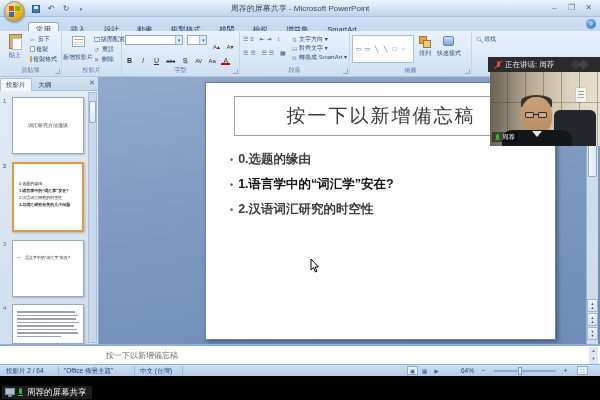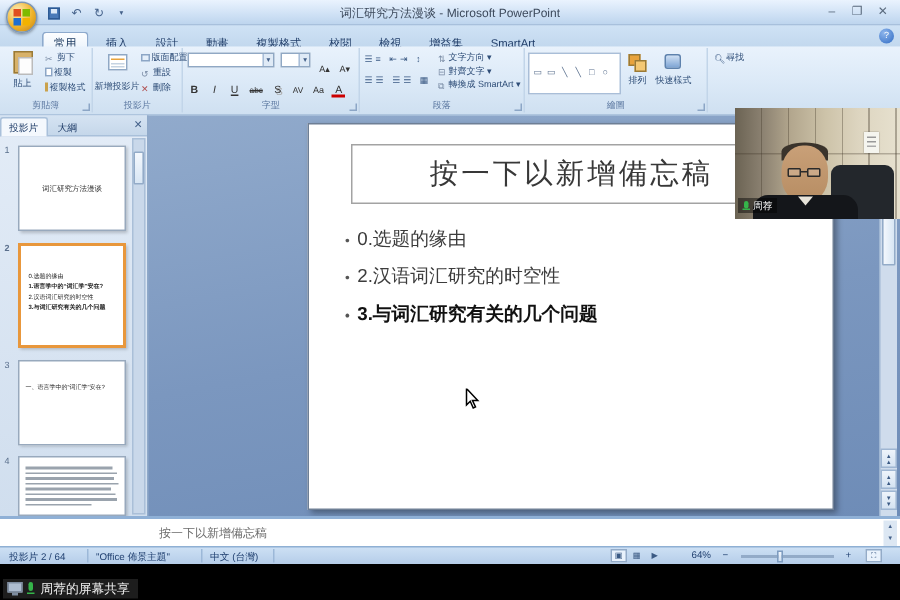--- a/index.html
+++ b/index.html
@@ -99,21 +99,21 @@
     border:1px solid #aabfd8; }
   .pthumb { position:absolute; left:0px; top:8px; width:7px; height:22px; background:linear-gradient(#f4f8fd,#d8e6f4); border:1px solid #93abc8; border-radius:1px; }
 
   
   .slide { position:absolute; left:205px; top:5px; width:351px; height:258px; background:#fff;
     border:1px solid #6e7f95; box-shadow:2px 2px 4px rgba(0,0,0,.35); }
   .titleph { position:absolute; left:28px; top:13px; width:294px; height:40px;
     border:1px solid #a3a3a3; display:flex; align-items:center; justify-content:center;
     font-size:19px; color:#383838; letter-spacing:2px; }
   .bullets { position:absolute; left:24px; top:64px; font-size:12.5px; color:#3c3c3c; }
-  .bl { height:25px; line-height:25px; white-space:nowrap; }
+  .bl { height:25px; line-height:25px; white-space:nowrap;font-weight:bold; }
   .bl .dot { font-size:9px; margin-right:5px; color:#555; }
   .bl.bold { font-weight:bold; color:#111; }
   .cursor { position:absolute; left:104px; top:176px; }
 
   
   .vscroll { position:absolute; right:2px; top:0; width:12px; height:267px;
     background:#cfdcec; border-left:1px solid #9fb6d2; }
   .vthumb { position:absolute; left:1px; top:66px; width:9px; height:34px;
     background:linear-gradient(90deg,#f4f8fd,#d8e6f4); border:1px solid #93abc8; border-radius:1px; }
   .vbtn { position:absolute; left:0px; width:11px; height:13px; background:linear-gradient(#eef4fb,#d4e2f1);
@@ -204,21 +204,21 @@
   .sharechip span { font-size:8.5px; color:#f0f0f0; }
 </style>
 </head>
 <body>
 
 <div id="stage">
 
   <div id="appwin">
 
     <div class="titlebar">
-      <div class="win-title">词汇研究方法漫谈 - Microsoft PowerPoint</div>
+      <div class="win-title">周荐的屏幕共享 - Microsoft PowerPoint</div>
       <div class="winctl">
         <div class="wbtn">–</div>
         <div class="wbtn">❐</div>
         <div class="wbtn">✕</div>
       </div>
     </div>
     <div class="orb">
       <i class="sq sq1"></i>
         <i class="sq sq2"></i>
         <i class="sq sq3"></i>
@@ -399,22 +399,22 @@
 
         <div class="pscroll">
           <div class="pthumb"></div>
         </div>
       </div>
 
       <div class="slide">
         <div class="titleph">按一下以新增備忘稿</div>
         <div class="bullets">
           <div class="bl"><span class="dot">•</span><span>0.选题的缘由</span></div>
+          <div class="bl bold"><span class="dot">•</span><span>1.语言学中的“词汇学”安在?</span></div>
           <div class="bl"><span class="dot">•</span><span>2.汉语词汇研究的时空性</span></div>
-          <div class="bl bold"><span class="dot">•</span><span>3.与词汇研究有关的几个问题</span></div>
         </div>
         <svg class="cursor" width="10" height="14" viewBox="0 0 10 14">
           <polygon points="1,0 1,11 3.5,8.5 5.5,13 7,12.3 5,8 8.5,8" fill="#fff" stroke="#000" stroke-width="1"></polygon>
         </svg>
       </div>
 
       <div class="vscroll">
         <div class="vthumb"></div>
         <div class="vbtn" style="top:222px;">
             <div class="dblarrow">▲<br>▲</div>
@@ -450,20 +450,31 @@
       <span class="sb-item zminus">−</span>
       <div class="ztrack">
         <div class="zthumb"></div>
       </div>
       <span class="sb-item zplus">+</span>
       <div class="zfit">⛶</div>
     </div>
   </div>
 
   <div class="vc">
+    <div class="vc-header">
+      <div class="micmuted">
+          <div class="body"></div>
+          <div class="slash"></div>
+        </div>
+      <div class="speaktext">正在讲话: 周荐</div>
+      <div class="diamonds">
+          <i class="d1"></i>
+          <i class="d2"></i>
+        </div>
+    </div>
     <div class="vc-video">
       <div class="cab-seams"></div>
       <div class="cab-hline"></div>
       <div class="chair"></div>
       <div class="paper"></div>
       <div class="person-hair"></div>
       <div class="person-head"></div>
       <div class="glasses">
           <span class="lens l1"></span>
           <span class="lens l2"></span>

